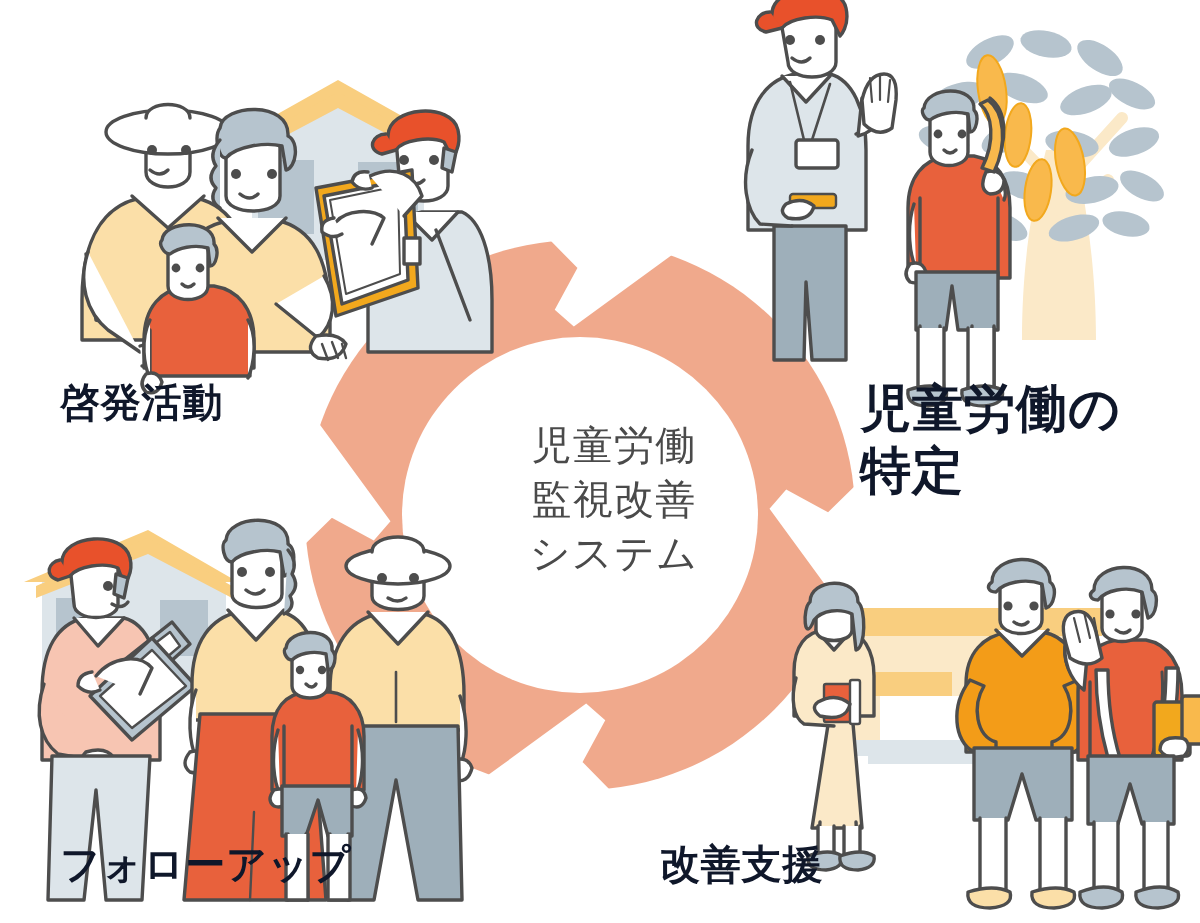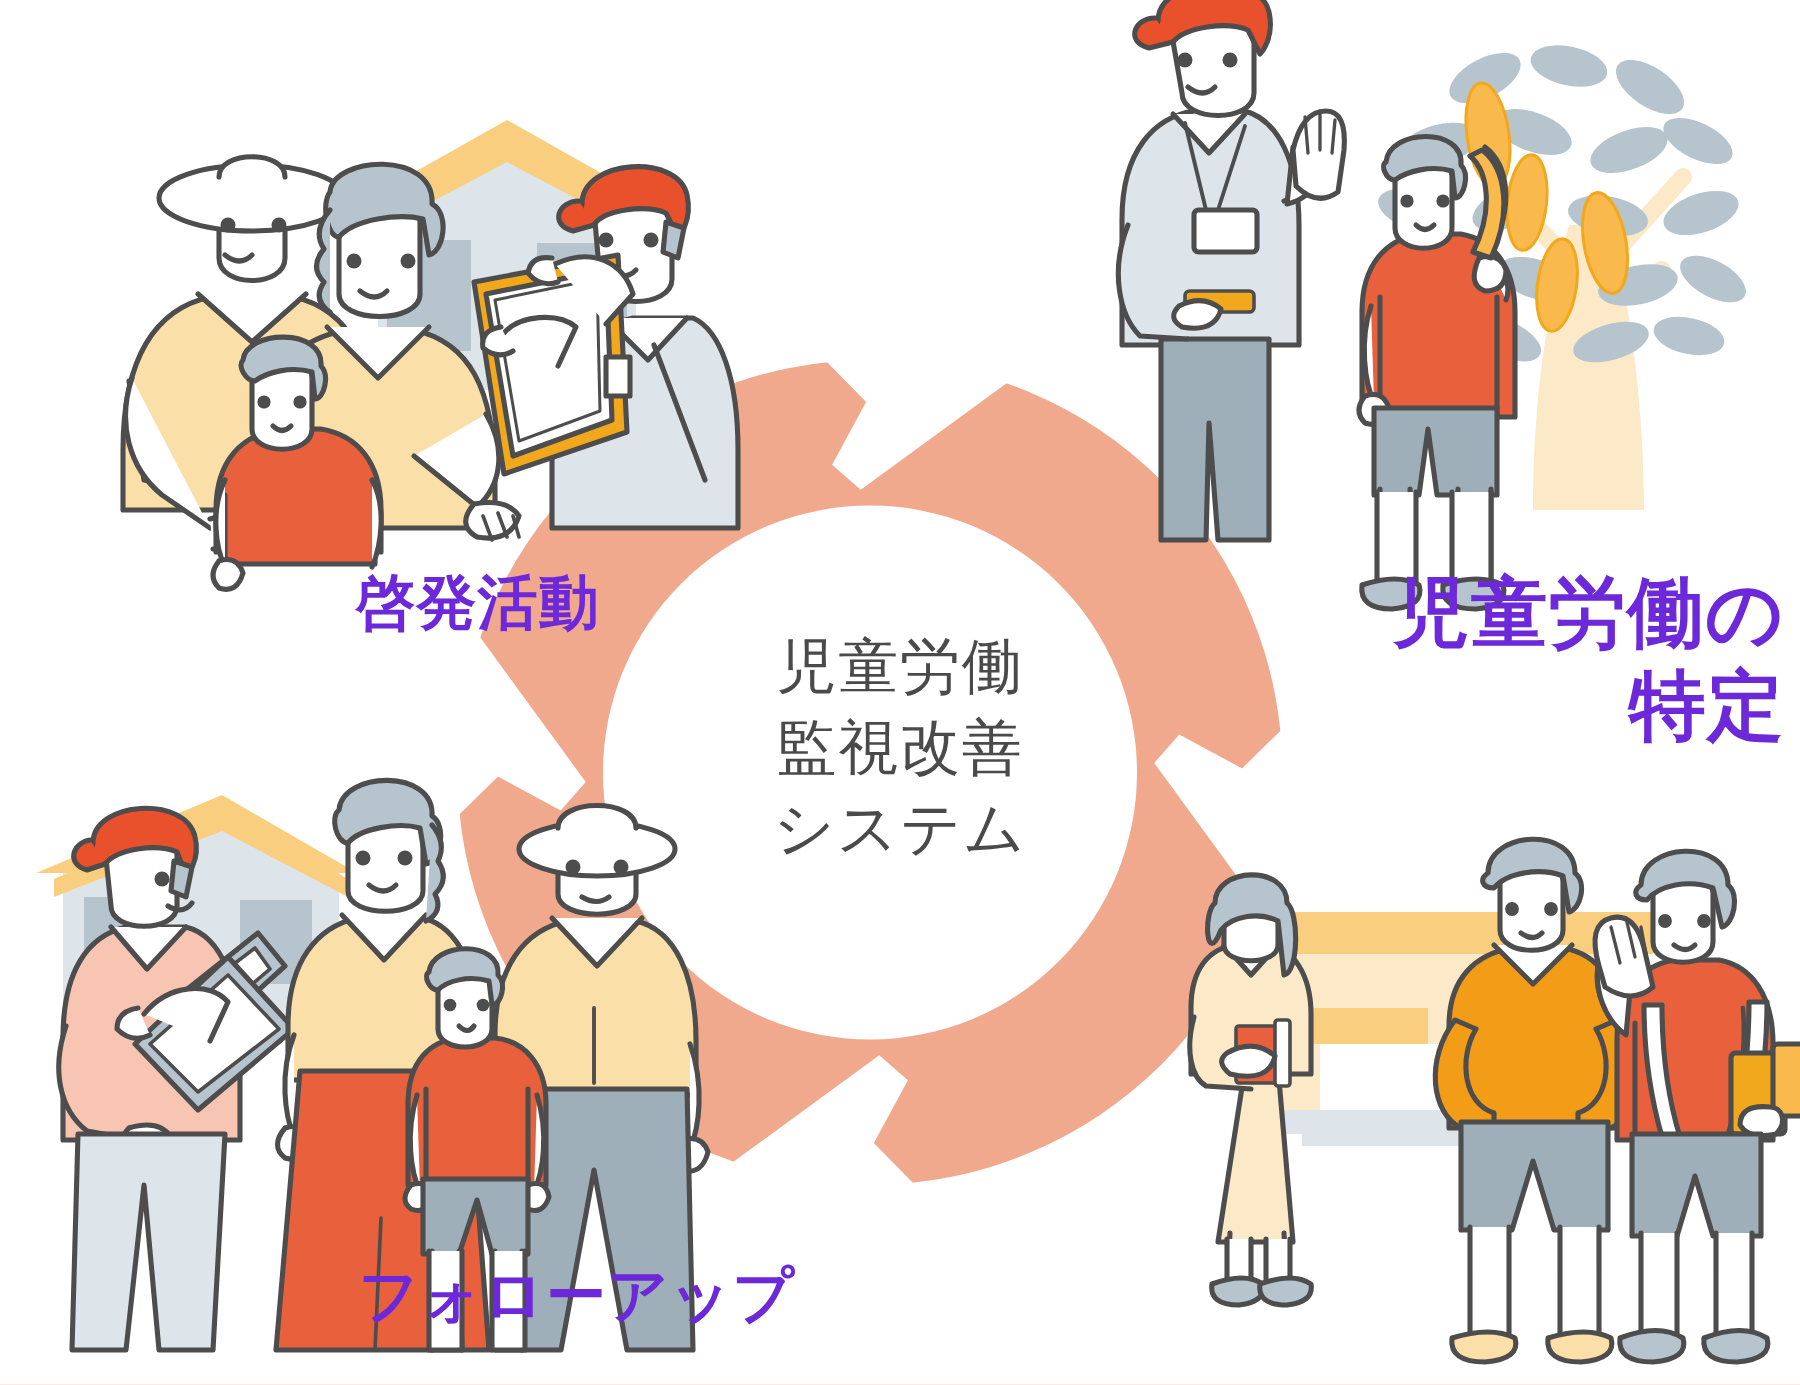--- a/index.html
+++ b/index.html
@@ -1,28 +1,28 @@
 <!DOCTYPE html>
 <html><head>
 <meta charset="utf-8">
 <style>
   html,body{margin:0;padding:0;background:#ffffff;}
   body{width:1200px;height:923px;position:relative;overflow:hidden;
        font-family:"Liberation Sans","DejaVu Sans",sans-serif;}
   #stage{position:absolute;inset:0;width:1200px;height:923px;}
   svg.layer{position:absolute;left:0;top:0;width:1200px;height:923px;display:block;}
 
-  .lbl{position:absolute;color:#6d28d9;font-weight:700;text-align:right;
+  .lbl{position:absolute;color:#0f172a;font-weight:700;text-align:left;
        line-height:1.22;letter-spacing:.02em;white-space:pre-line;}
   #lbl-awareness{left:60px;top:378px;width:340px;font-size:40px;}
   #lbl-identify{left:860px;top:378px;width:330px;font-size:51px;}
   #lbl-followup{left:60px;top:840px;width:470px;font-size:40px;}
   #lbl-remediation{left:660px;top:840px;width:350px;font-size:40px;}
 
-  #center-title{position:absolute;left:420px;top:418px;width:360px;
+  #center-title{position:absolute;left:434px;top:418px;width:360px;
      text-align:center;color:#4a4a4a;font-size:40px;font-weight:500;
      line-height:1.35;white-space:pre-line;letter-spacing:.03em;}
 </style>
 </head>
 <body>
 
 <div id="stage">
 
   <svg class="layer" viewBox="0 0 1200 923">
     <defs>
@@ -376,15 +376,16 @@
     </g>
   </svg>
 
   <div id="center-title">児童労働
 監視改善
 システム</div>
 
   <div class="lbl" id="lbl-awareness">啓発活動</div>
   <div class="lbl" id="lbl-identify">児童労働の
 特定</div>
+  <div class="lbl" id="lbl-remediation">改善支援</div>
   <div class="lbl" id="lbl-followup">フォローアップ</div>
 
 </div>
 
 </body></html>

